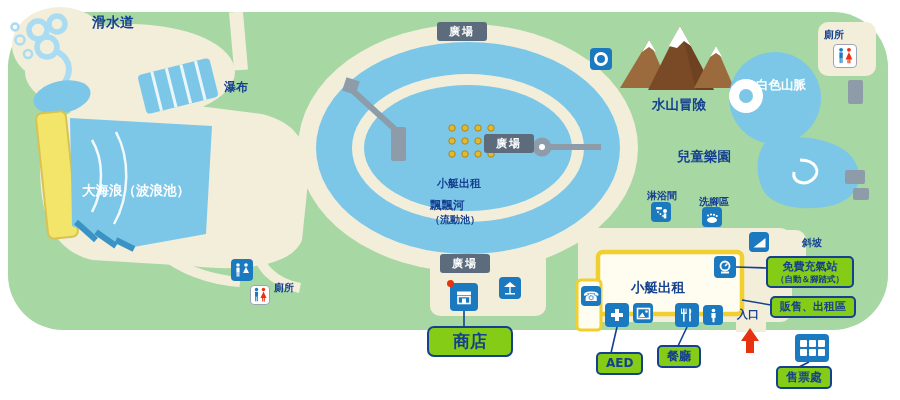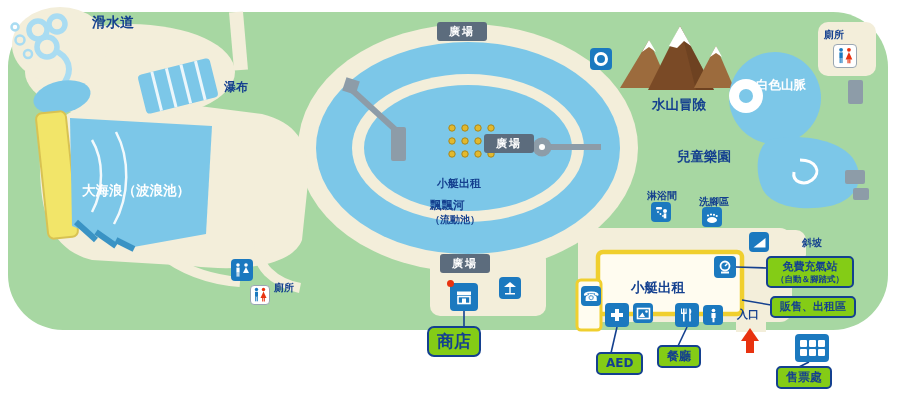--- a/index.html
+++ b/index.html
@@ -170,21 +170,21 @@
   <div class="lbl" style="left:631px;top:279px;font-size:13.5px;">小艇出租</div>
   <div class="lbl" style="left:737px;top:307px;font-size:11px;">入口</div>
   <div class="lbl" style="left:779px;top:236px;font-size:10px;margin-left:23px;">斜坡</div>
   <div class="lbl" style="left:824px;top:28px;font-size:10px;">廁所</div>
   <div class="lbl" style="left:274px;top:281px;font-size:10px;">廁所</div>
 
   <div class="badge" style="left:437px;top:22px;">廣場</div>
   <div class="badge" style="left:484px;top:134px;">廣場</div>
   <div class="badge" style="left:440px;top:254px;">廣場</div>
 
-  <div class="pill" style="left:427px;top:326px;font-size:17px;border-width:2.5px;border-radius:7px;padding:3px 8px;">商店</div>
+  <div class="pill" style="left:427px;top:326px;font-size:17px;border-width:2.5px;border-radius:7px;padding:3px 24px;">商店</div>
   <div class="pill" style="left:596px;top:352px;font-size:12px;">AED</div>
   <div class="pill" style="left:657px;top:345px;font-size:12px;">餐廳</div>
   <div class="pill" style="left:776px;top:366px;font-size:12px;">售票處</div>
   <div class="pill" style="left:770px;top:296px;font-size:11px;">販售、出租區</div>
   <div class="pill" style="left:766px;top:256px;font-size:11px;">
     <span>免費充氣站</span>
     <span class="sub">（自動＆腳踏式）</span>
   </div>
 
   <div class="icn" style="left:231px;top:259px;width:22px;height:22px;">

